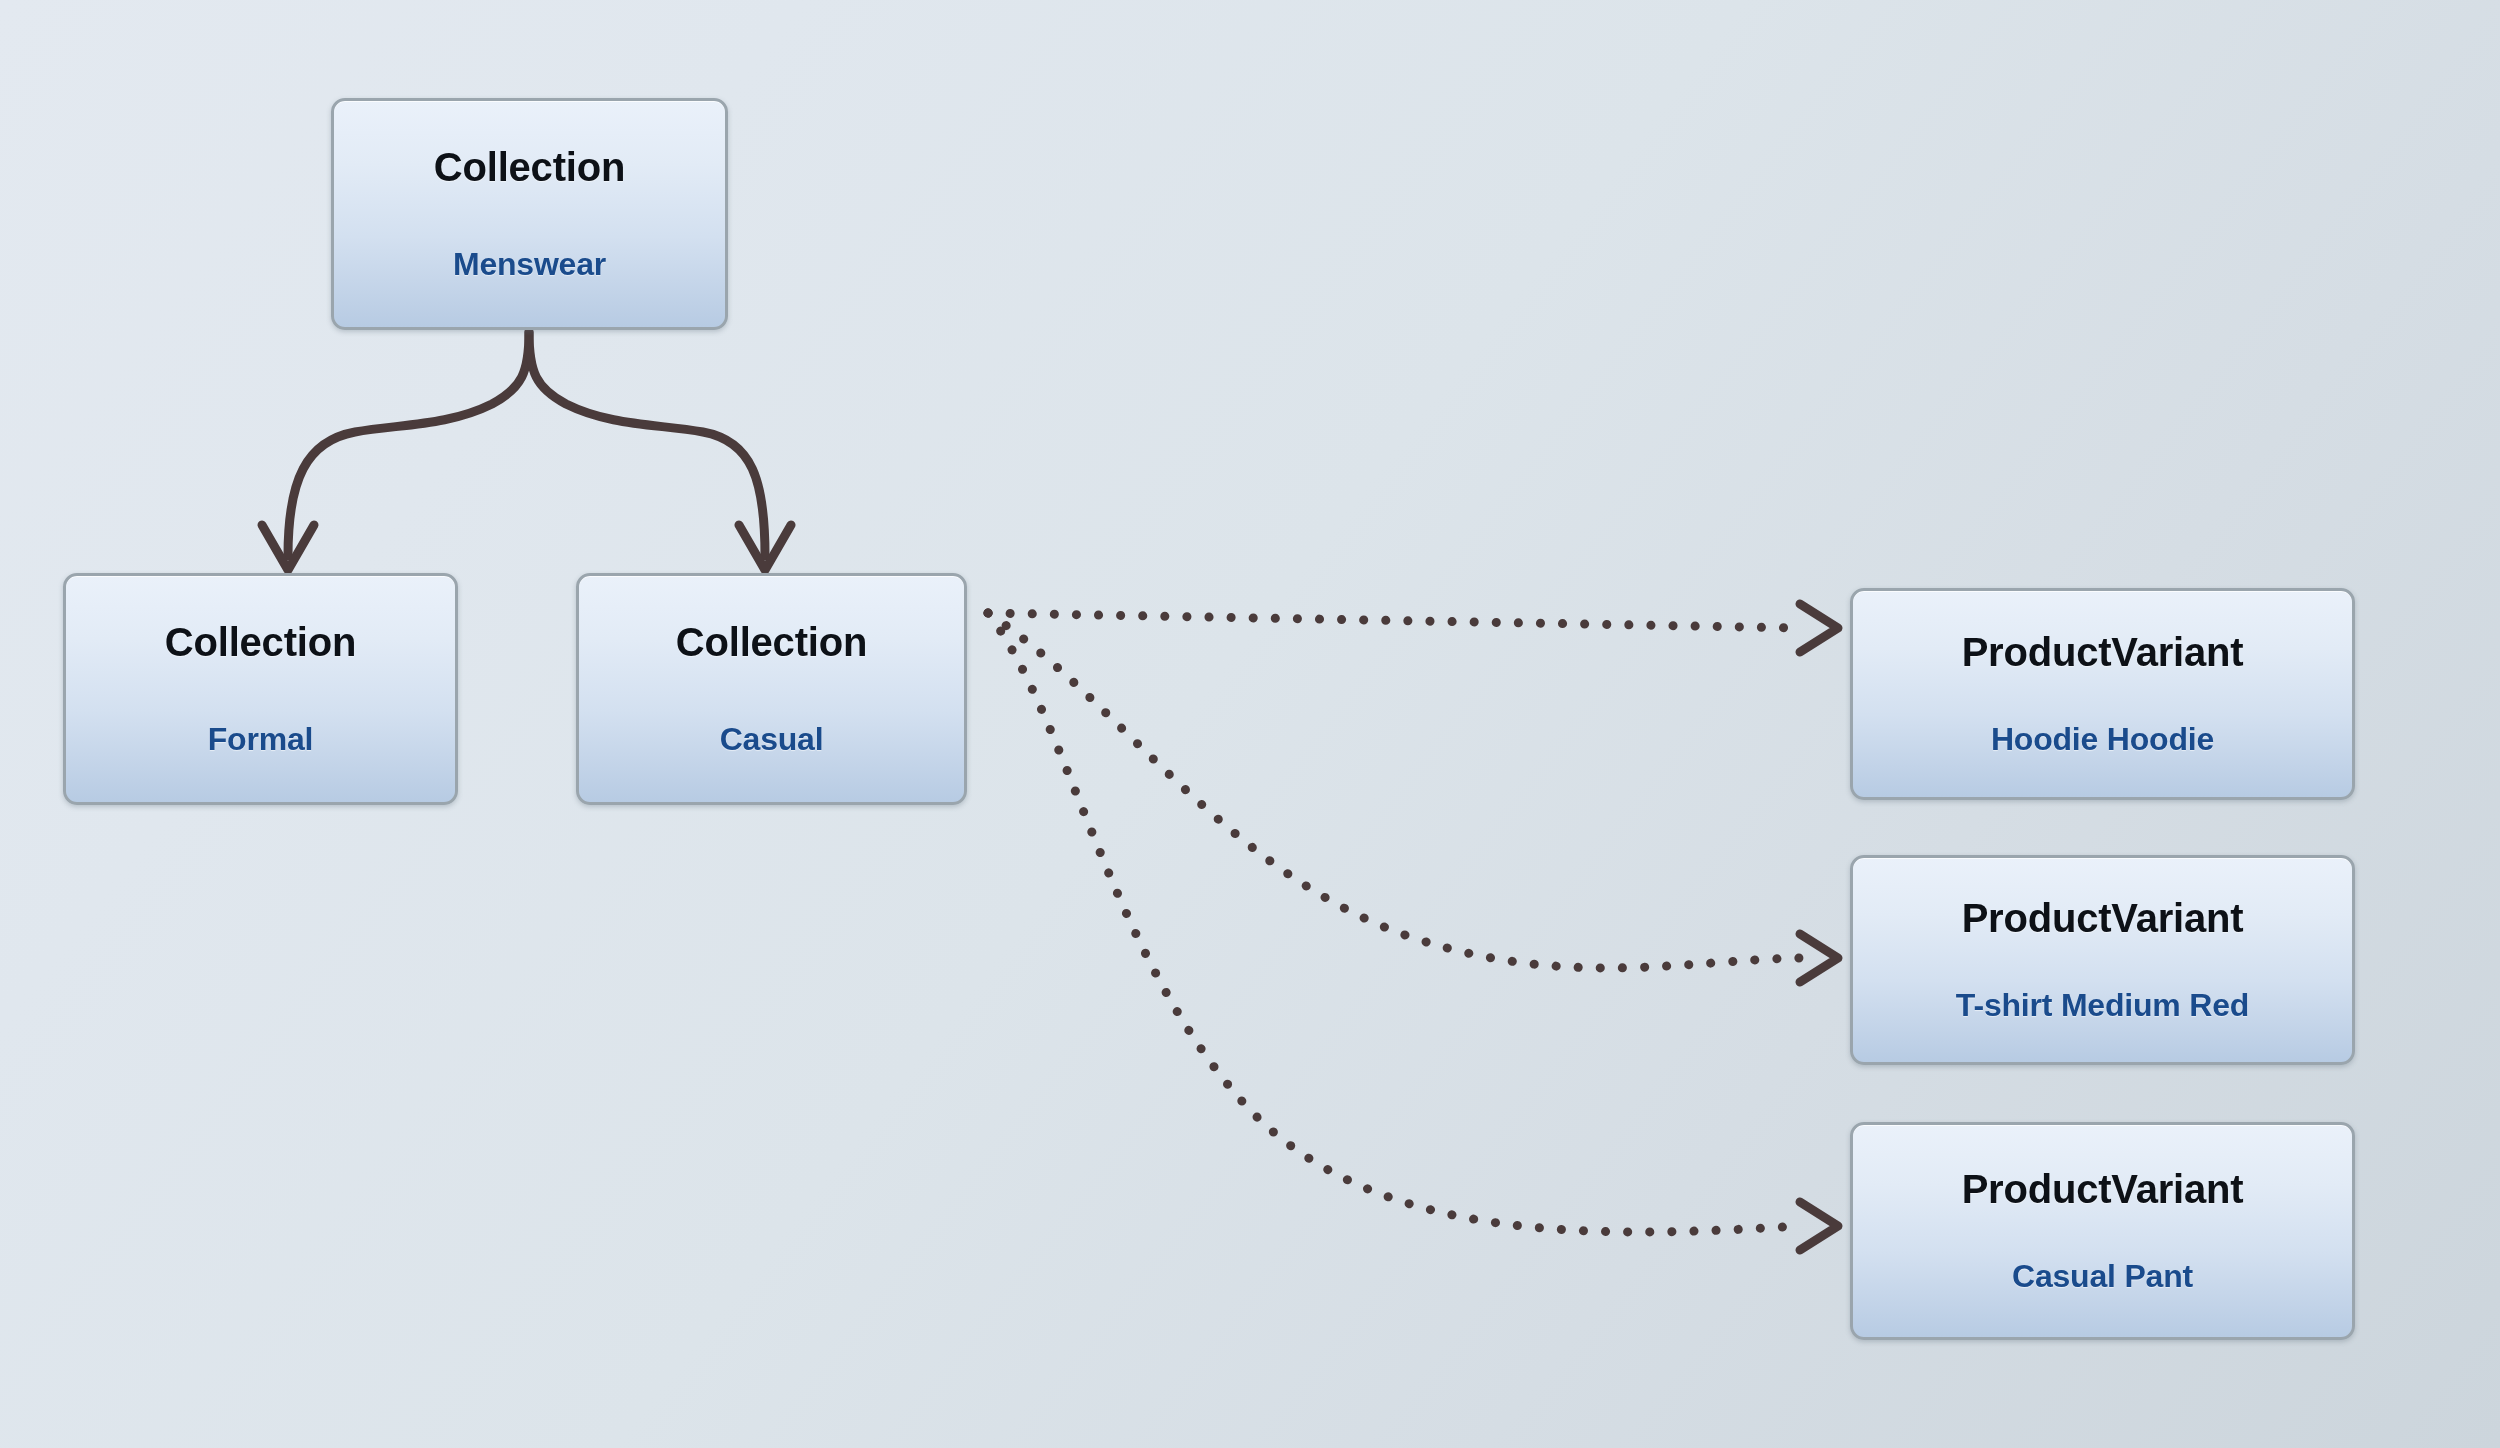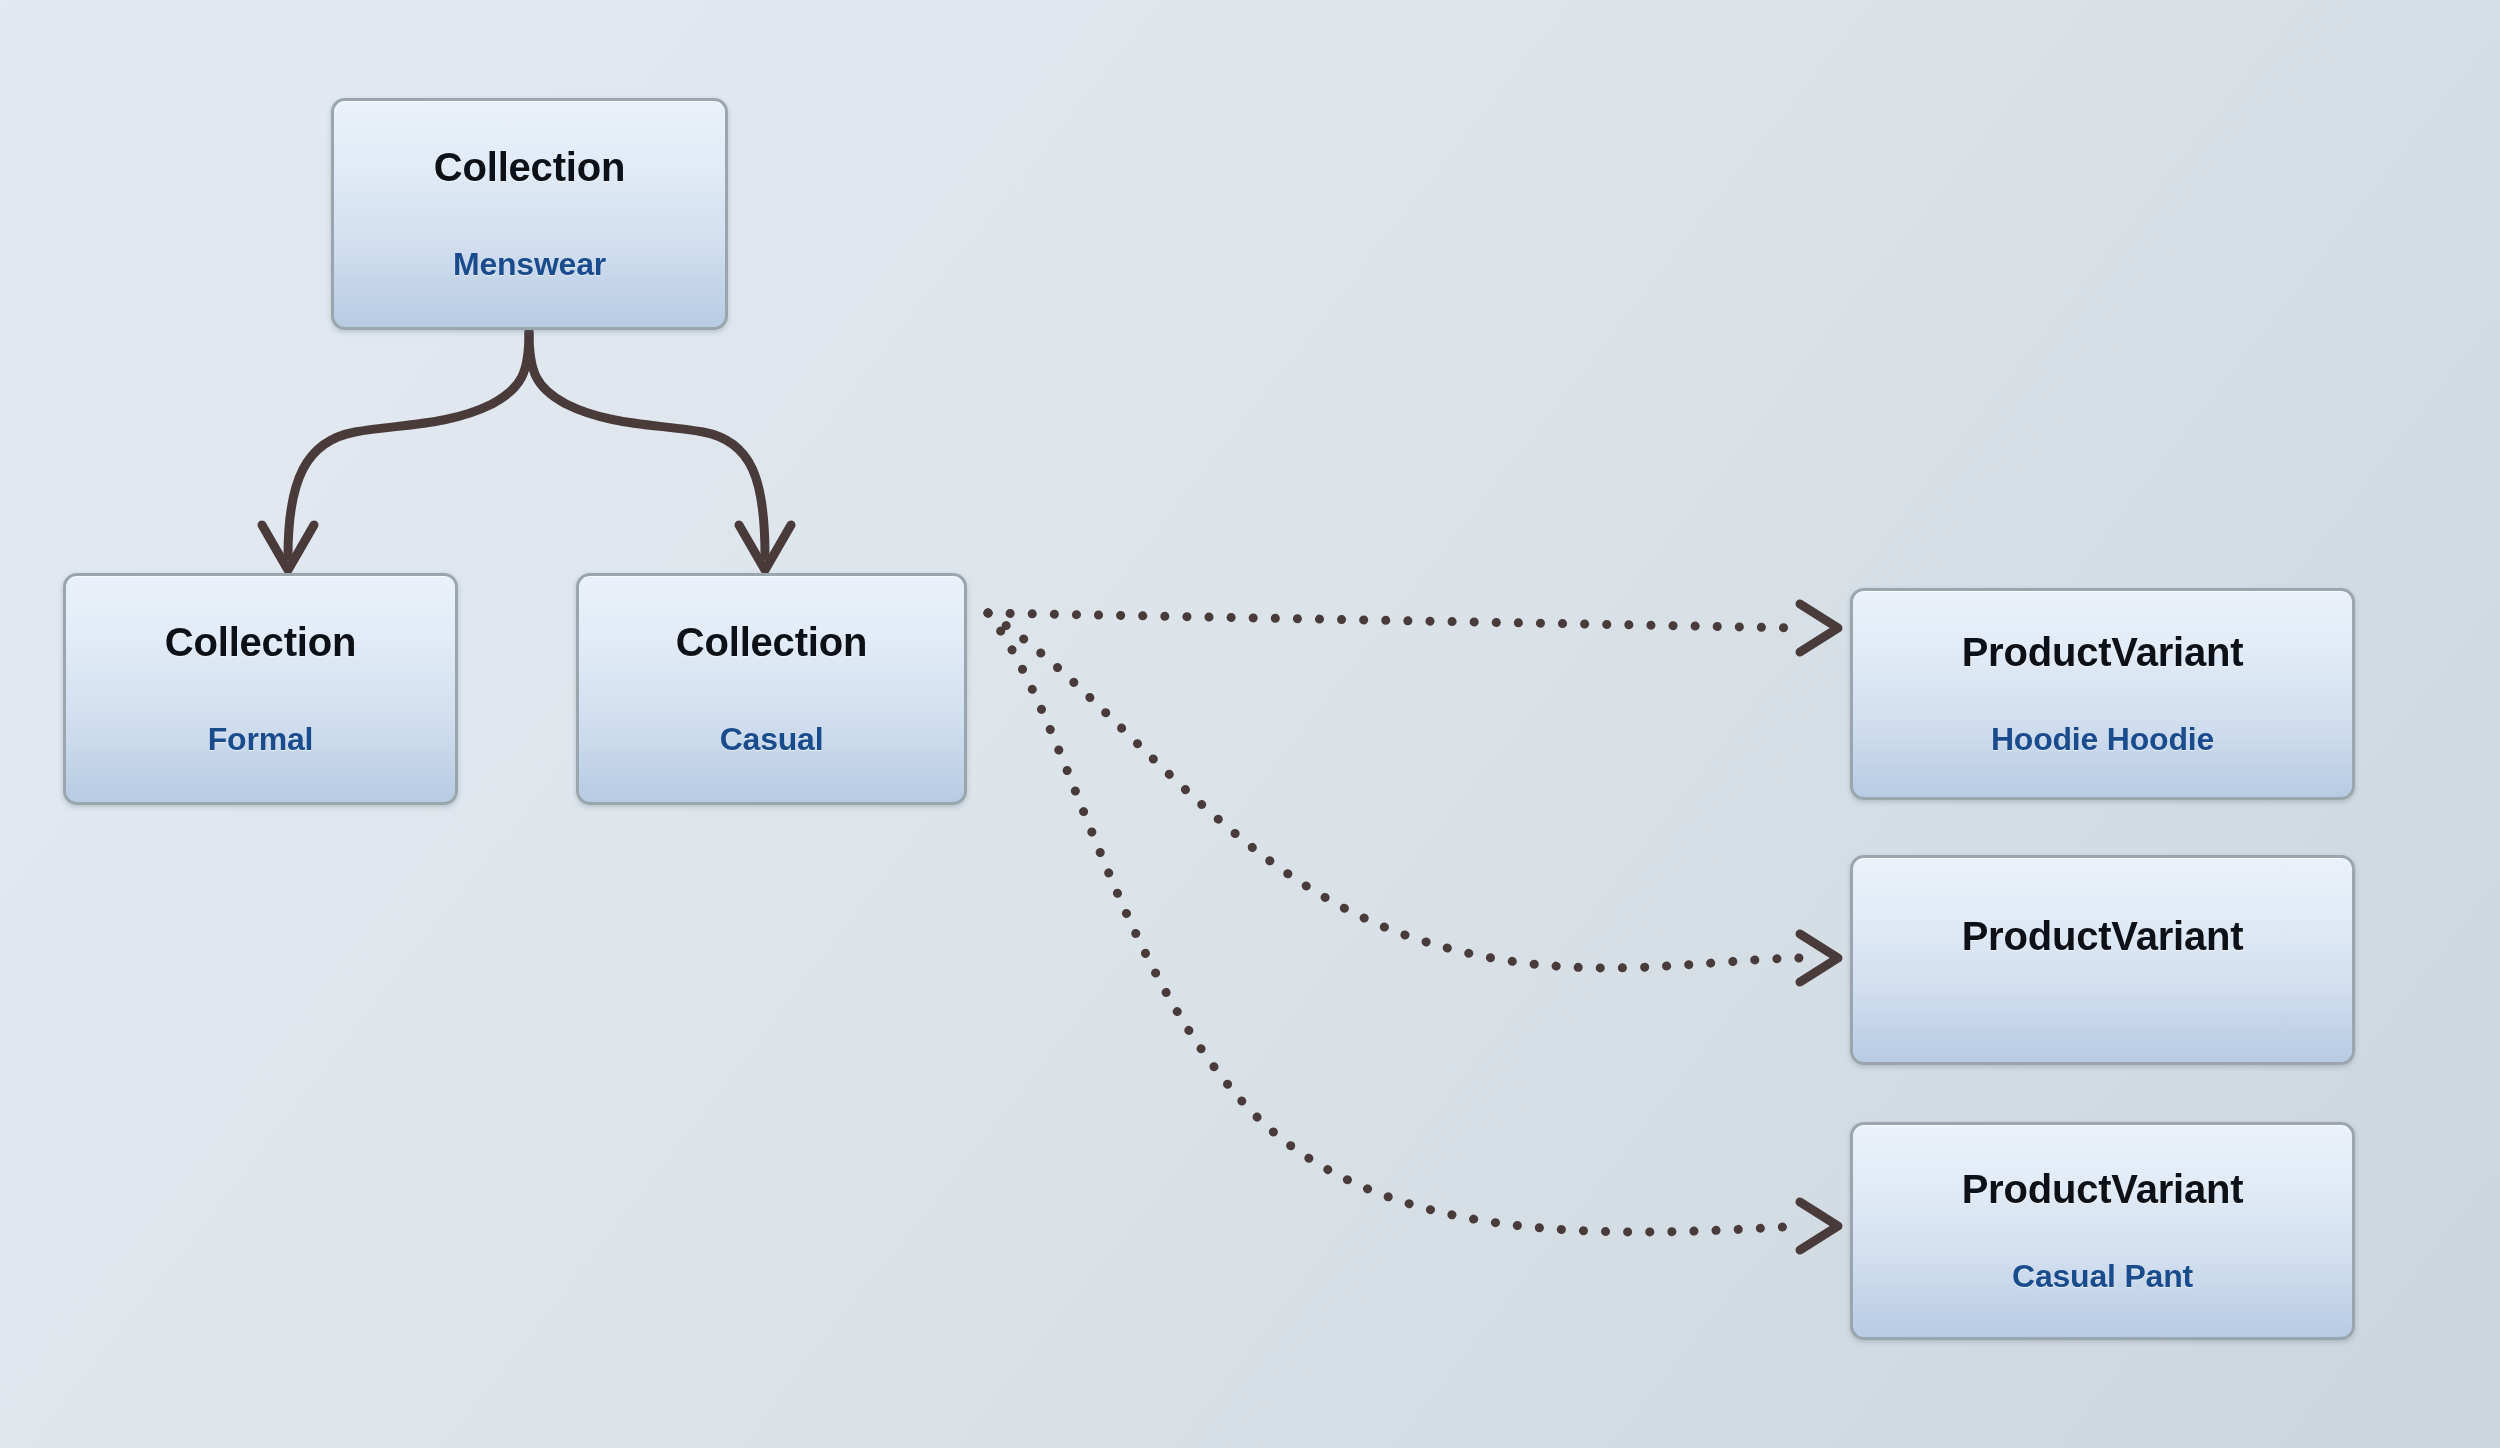--- a/index.html
+++ b/index.html
@@ -136,20 +136,21 @@
 
   <div class="node" id="node-hoodie">
     <div class="node-type">ProductVariant</div>
     <div class="node-gap-lg"></div>
     <div class="node-label">Hoodie Hoodie</div>
   </div>
 
   <div class="node" id="node-tshirt">
     <div class="node-type">ProductVariant</div>
     <div class="node-gap-lg"></div>
+    <div class="node-label">T-shirt Medium Red</div>
   </div>
 
   <div class="node" id="node-jogger">
     <div class="node-type">ProductVariant</div>
     <div class="node-gap-lg"></div>
     <div class="node-label">Casual Pant</div>
   </div>
 
 </div>
 

